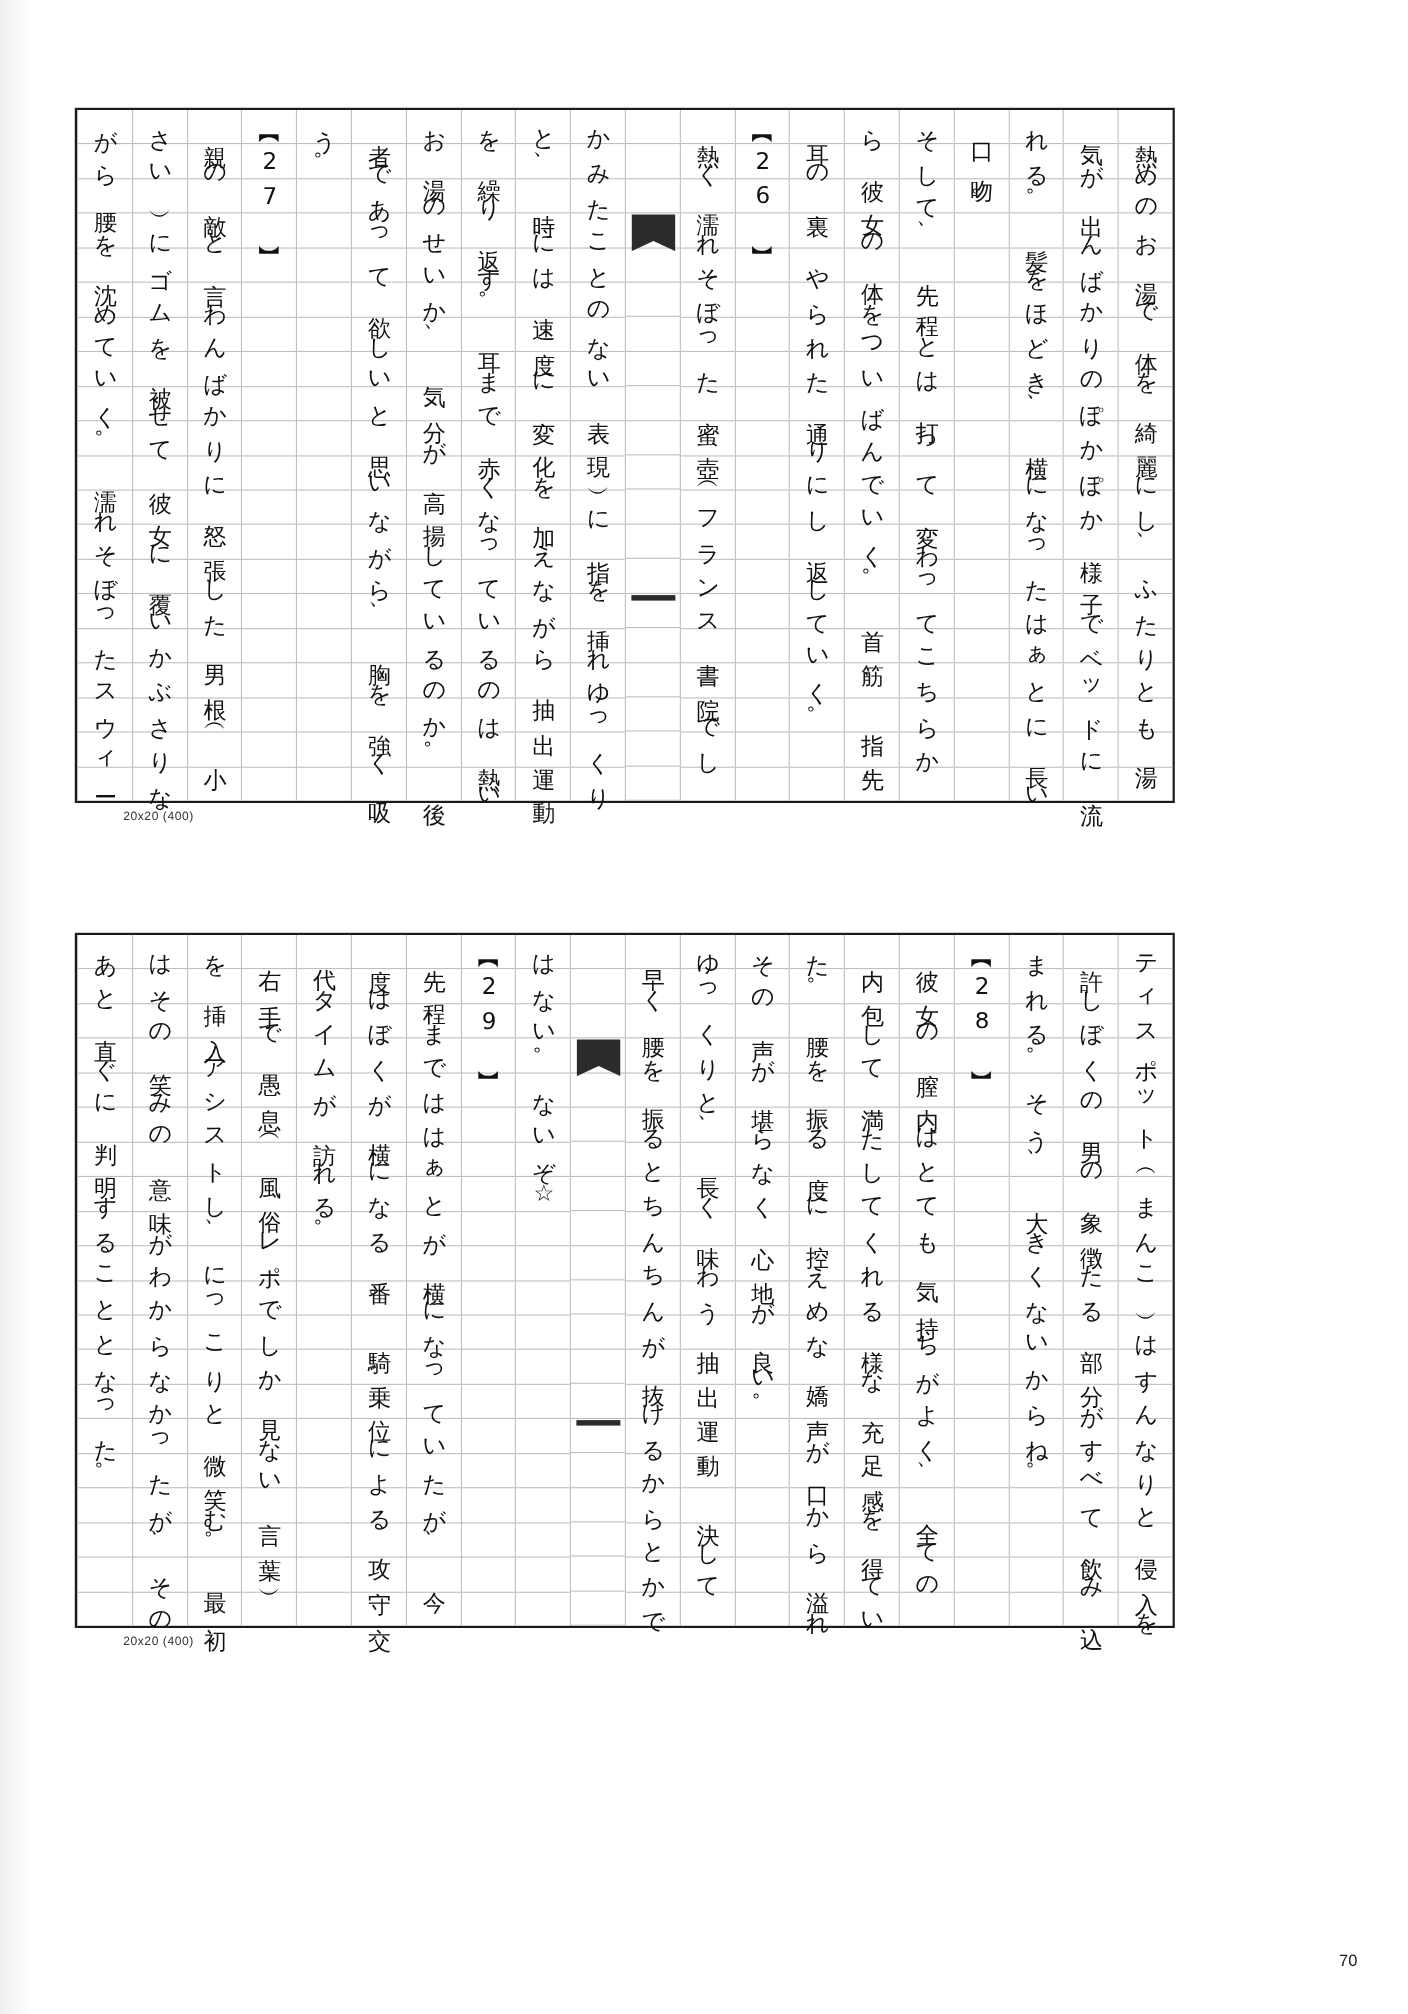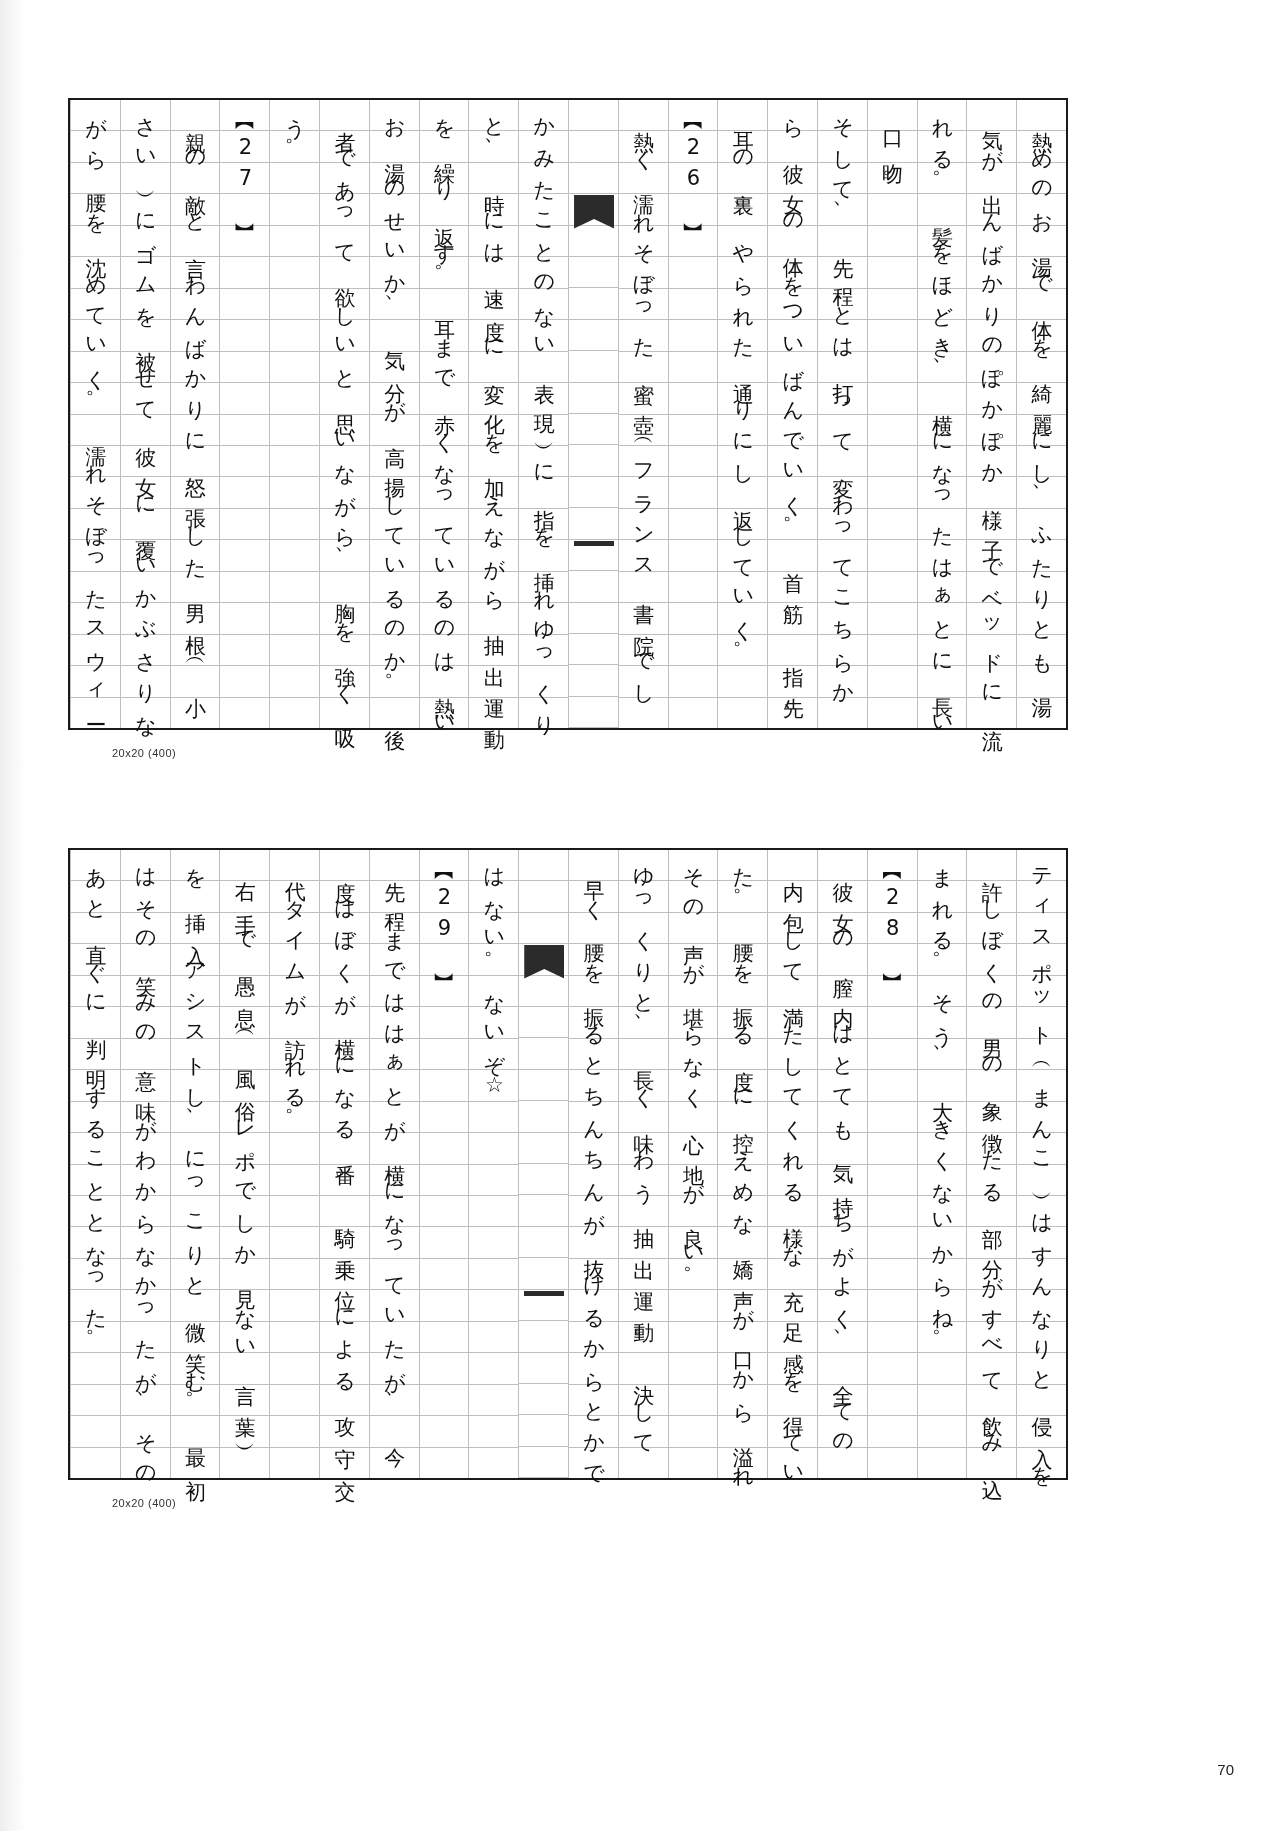--- a/index.html
+++ b/index.html
@@ -73,27 +73,26 @@
     width:40px;height:5px;
     background:#2b2b2b;
     left:5px;
   }
   .sheet-caption{
     position:absolute;
     font-family:"Liberation Sans", sans-serif;
     font-size:11px;
     color:#333;
     letter-spacing:.5px;
-    margin-top:11px;
   }
   #cap1{left:112px;top:736px;}
   #cap2{left:112px;top:1486px;}
   .folio{
     position:absolute;
-    right:46px;bottom:53px;
+    right:46px;bottom:40px;
     font-family:"Liberation Sans", sans-serif;
     font-size:15px;
     color:#222;
   }
   
   .scan-edge{
     position:absolute;
     left:0;top:0;width:26px;height:1831px;
     background:linear-gradient(to right,#e9e9e9,#ffffff);
     opacity:.75;

